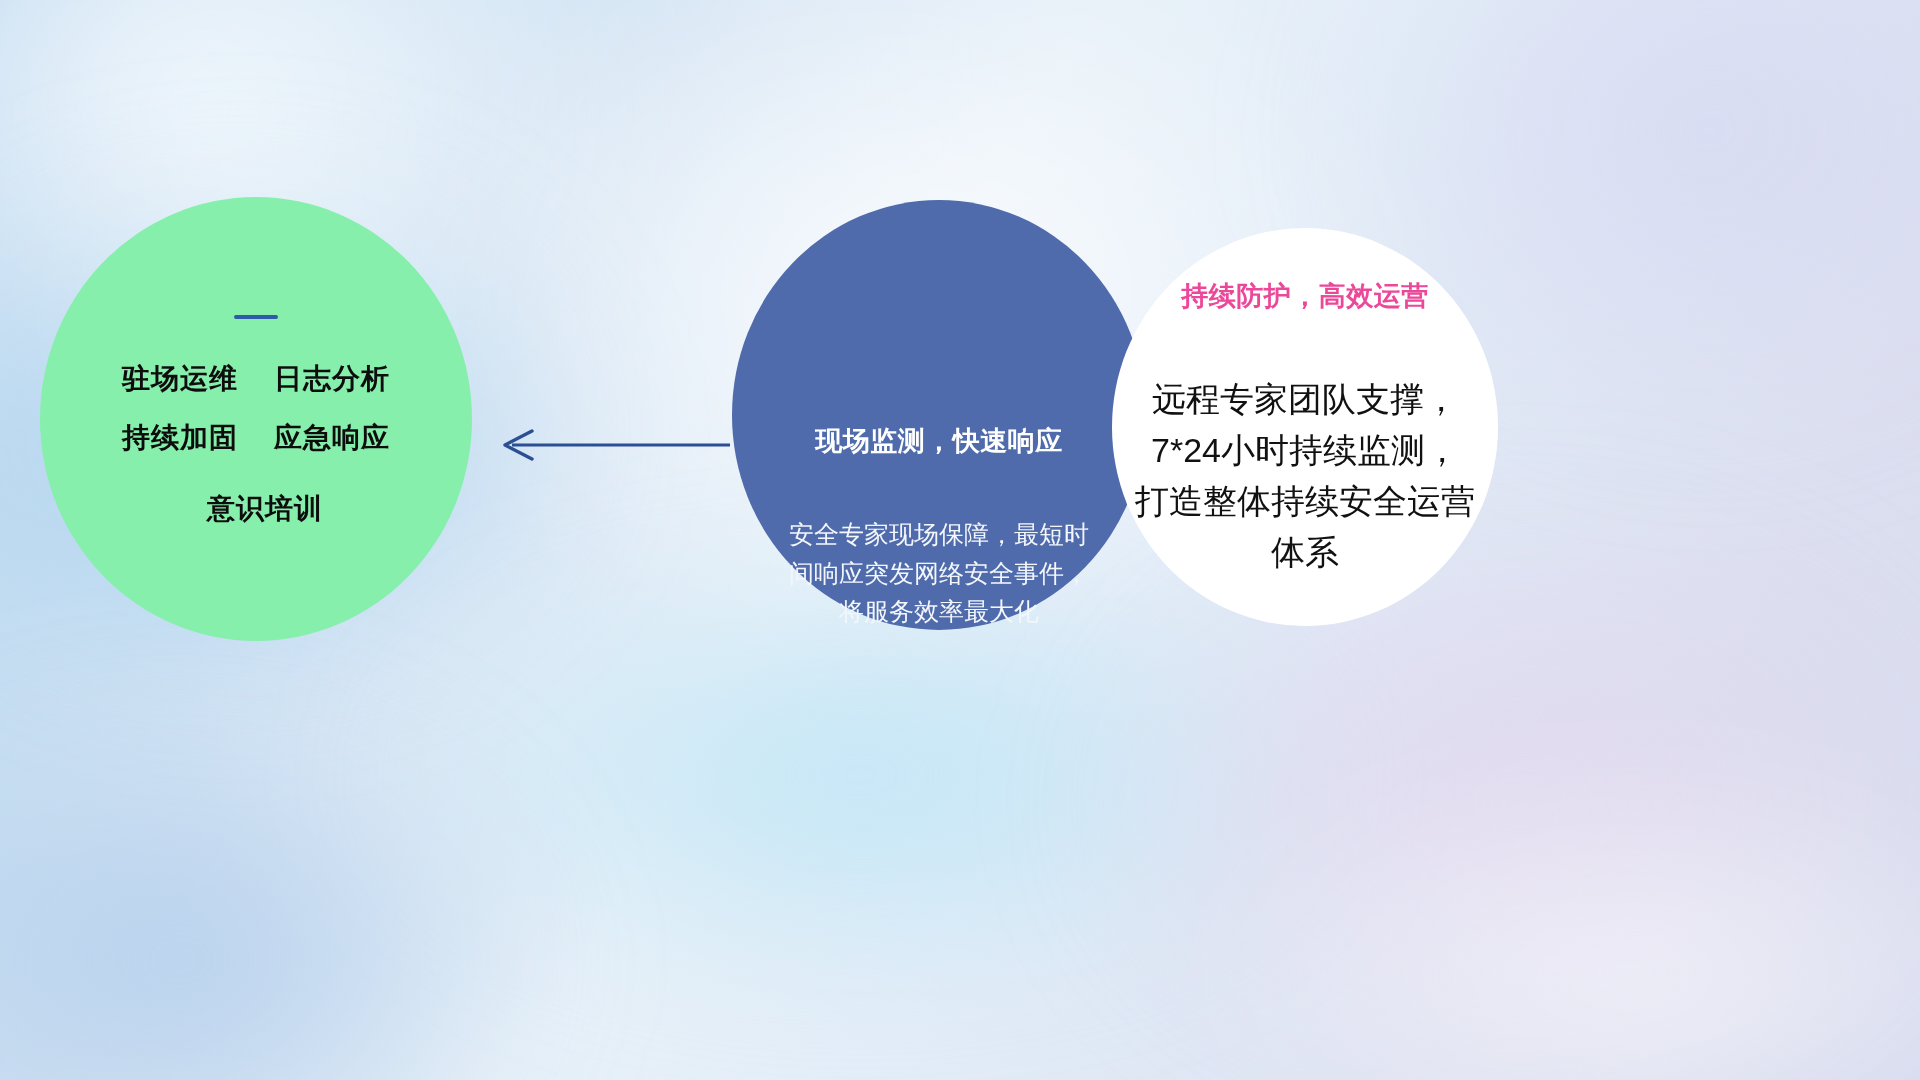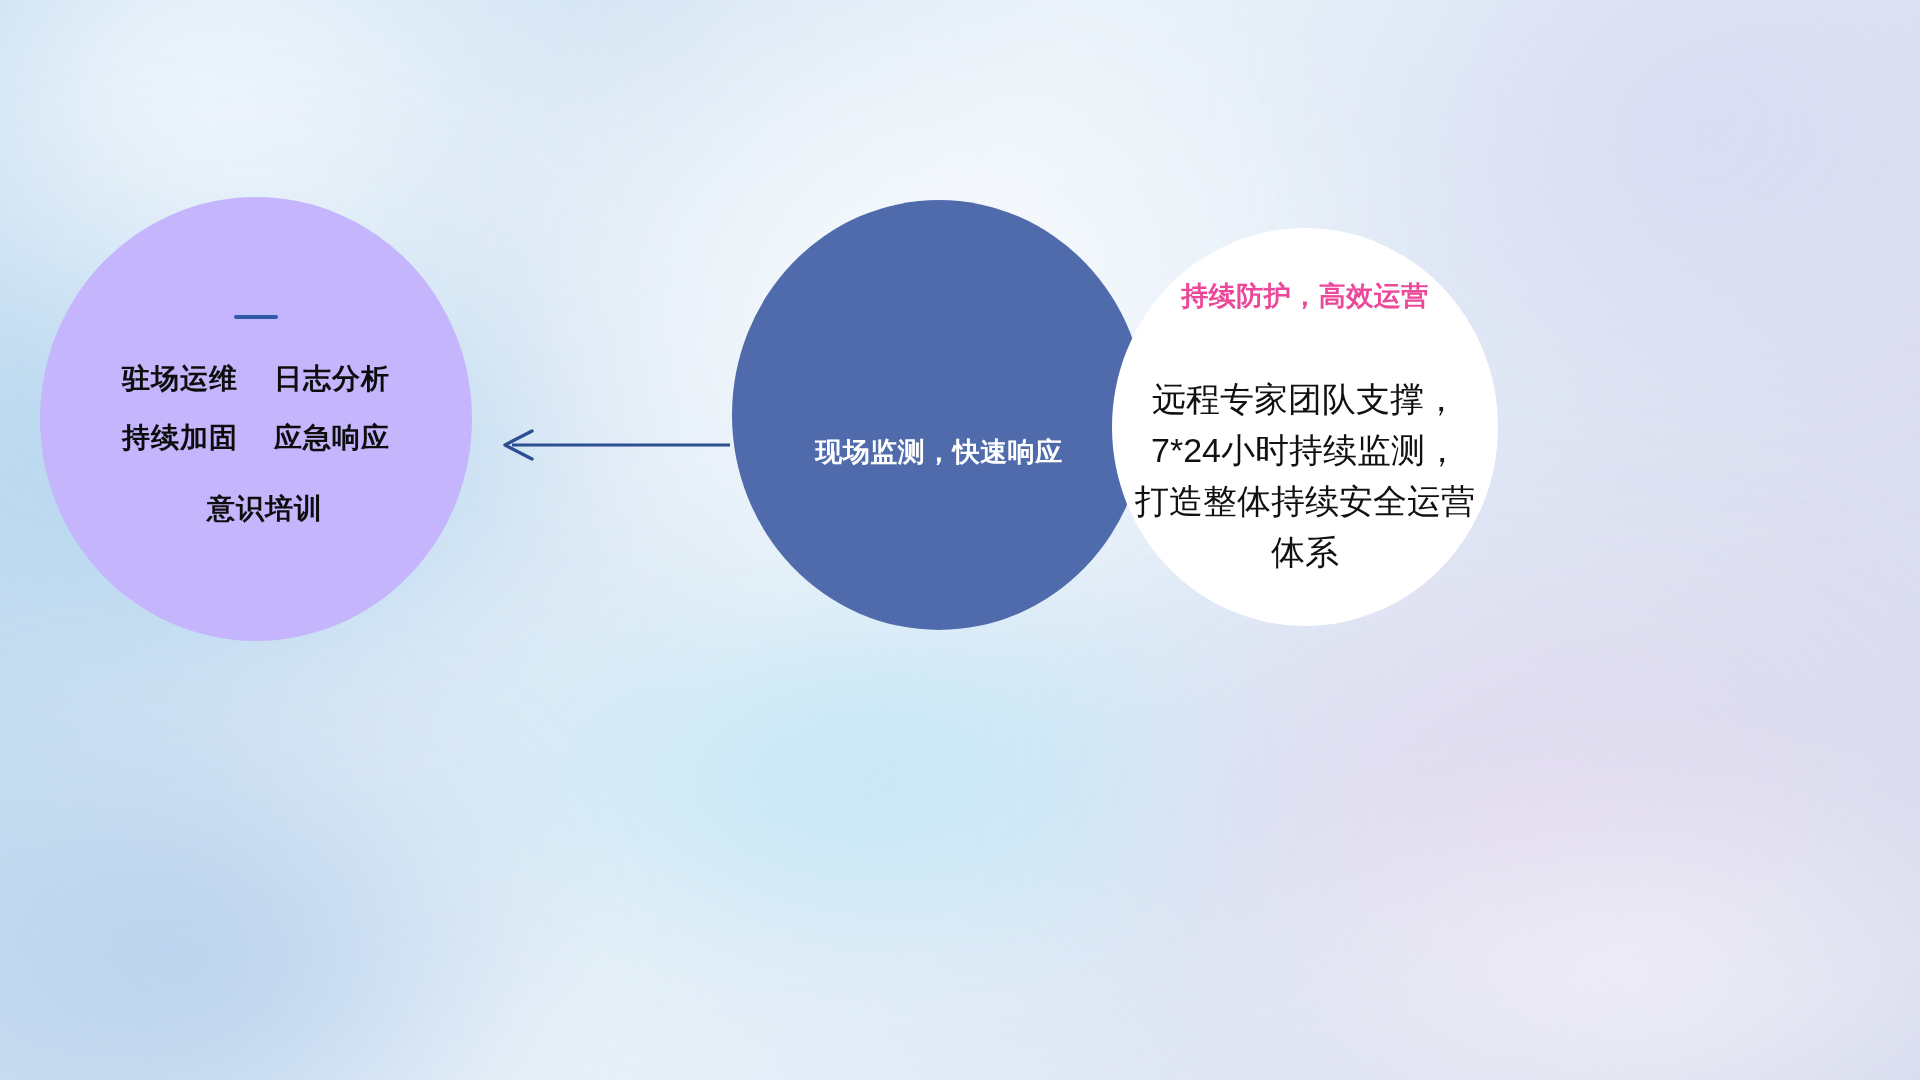--- a/index.html
+++ b/index.html
@@ -73,21 +73,21 @@
   }
 
   
   #connector { position:absolute; left:480px; top:400px; width:260px; height:90px; }
 
   
   .bubble { position:absolute; border-radius:50%; }
 
   #bubble-left {
     left:40px; top:197px; width:432px; height:444px;
-    background:#c4b5fd;
+    background:#86efac;
     z-index:4;
   }
   #bubble-mid {
     left:732px; top:200px; width:414px; height:430px;
     background:#4f6bab;
     z-index:2;
   }
   #bubble-right {
     left:1112px; top:228px; width:386px; height:398px;
     background:#ffffff;
@@ -109,21 +109,21 @@
   .left-line {
     font-size:28px; font-weight:bold; color:#0d0d0d;
     letter-spacing:1px; line-height:1.0; white-space:nowrap;
   }
   .left-line + .left-line { margin-top:31px; }
   .left-line.last { margin-top:43px;margin-left:18px; }
   .lw { display:inline-block; }
   .lw + .lw { margin-left:27px; }
 
   
-  #bubble-mid .bubble-inner { justify-content:center; padding-top:74px; }
+  #bubble-mid .bubble-inner { justify-content:flex-end; padding-top:74px; }
   .mid-title {
     font-size:27px; font-weight:bold; color:#ffffff;
     letter-spacing:.5px; white-space:nowrap;
   }
   .mid-body {
     margin-top:56px;
     font-size:25px; line-height:1.53; color:#f3f6fb;
     width:300px;
   }
 
@@ -159,20 +159,21 @@
 <div id="connector">
   <svg width="260" height="90" viewBox="0 0 260 90">
     <line x1="250" y1="45" x2="32" y2="45" stroke="#2c4f93" stroke-width="3.2"></line>
     <polyline points="52,31 25,45 52,59" fill="none" stroke="#2c4f93" stroke-width="3.4" stroke-linecap="round" stroke-linejoin="round"></polyline>
   </svg>
 </div>
 
 <div class="bubble" id="bubble-mid">
   <div class="bubble-inner">
     <div class="mid-title">现场监测，快速响应</div>
+    <div class="mid-body">安全专家现场保障，最短时间响应突发网络安全事件，将服务效率最大化</div>
   </div>
 </div>
 
 <div class="bubble" id="bubble-right">
   <div class="bubble-inner">
     <div class="right-title">持续防护，高效运营</div>
     <div class="right-body">远程专家团队支撑，7*24小时持续监测，打造整体持续安全运营体系</div>
   </div>
 </div>
 

